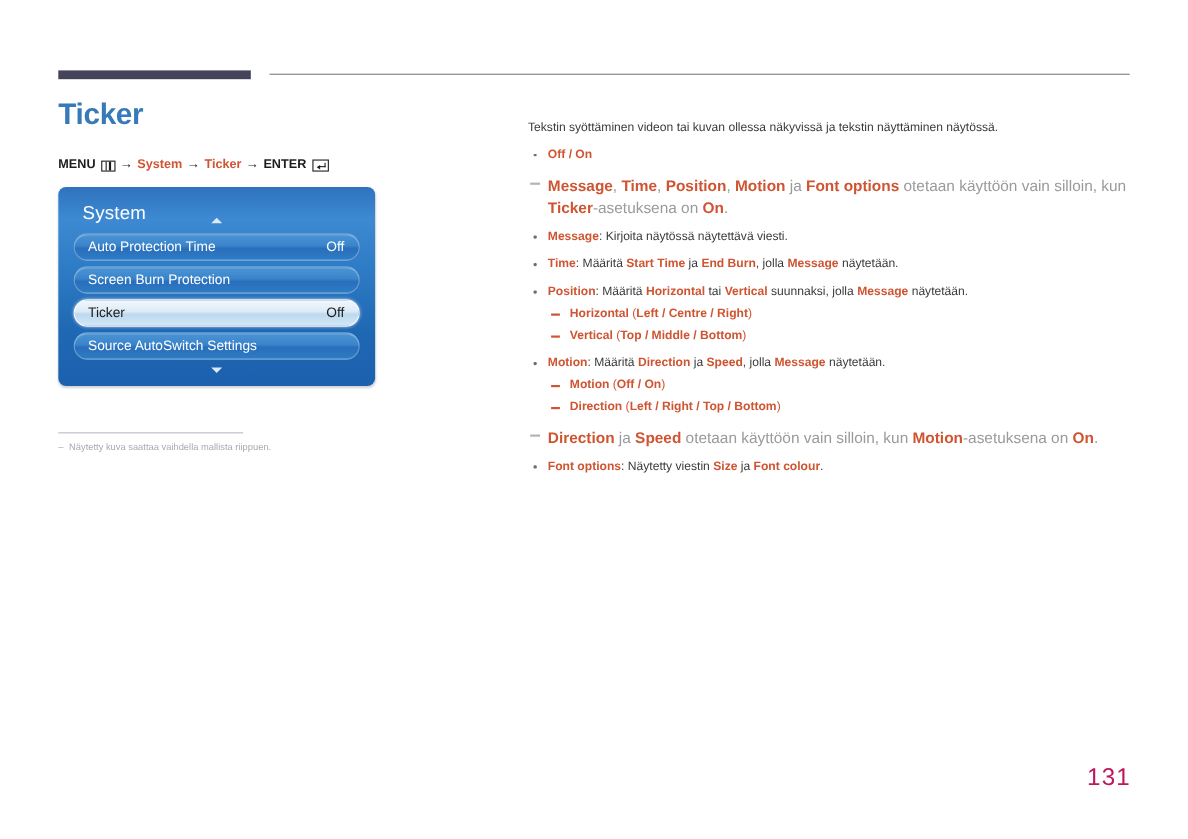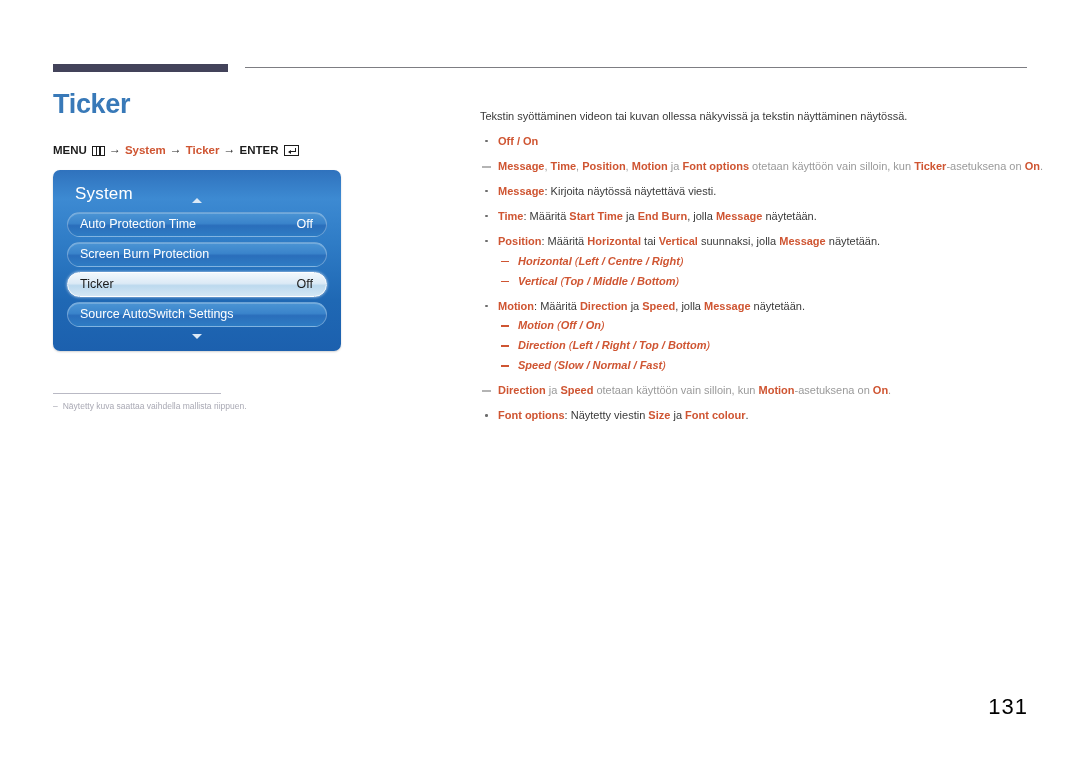--- a/index.html
+++ b/index.html
@@ -207,49 +207,49 @@
   }
   .b { font-weight: bold; color: #cf5532; }
   .plain { color: #3a3a3a; }
   .paren { color: #cf5532; font-weight: normal; }
 
   .note {
     position: relative;
     padding-left: 18px;
     margin: 7px 0 9px 0;
     color: #9a9a9a;
-    font-size: 11px;
+    font-size: 14px;
   }
   .note .ndash {
     position: absolute;
     left: 2px; top: 7px;
     width: 9px; height: 1.7px;
     background: #b4b4b4;
   }
   .note .b { color: #cf5532; }
 
-  ul.sub { list-style: none; margin: 4px 0 0 0; padding: 0; font-style: italic; }
+  ul.sub { list-style: none; margin: 4px 0 0 0; padding: 0; }
   li.sub {
     position: relative;
     padding-left: 20px;
     margin-bottom: 4px;
   }
   li.sub > .sdash {
     position: absolute;
     left: 3px; top: 7px;
     width: 8px; height: 1.6px;
     background: #cf5532;
   }
 
   
   .page-number {
     position: absolute;
     right: 52px; bottom: 43px;
     font-size: 22px;
-    color: #000000;
+    color: #be185d;
     letter-spacing: 1px;
   }
 </style>
 </head>
 <body>
 
 <div class="rule-row">
   <div class="rule-thick"></div>
   <div class="rule-thin"></div>
 </div>
@@ -360,24 +360,20 @@
 
       <ul class="sub">
         <li class="sub">
           <span class="sdash"></span>
           <span class="b">Motion</span><span class="paren"> (</span><span class="b">Off / On</span><span class="paren">)</span>
         </li>
         <li class="sub">
           <span class="sdash"></span>
           <span class="b">Direction</span><span class="paren"> (</span><span class="b">Left / Right / Top / Bottom</span><span class="paren">)</span>
         </li>
-        <li class="sub">
-          <span class="sdash"></span>
-          <span class="b">Speed</span><span class="paren"> (</span><span class="b">Slow / Normal / Fast</span><span class="paren">)</span>
-        </li>
       </ul>
     </li>
 
     <div class="note">
       <span class="ndash"></span>
       <span class="b">Direction</span><span> ja </span><span class="b">Speed</span><span> otetaan käyttöön vain silloin, kun </span><span class="b">Motion</span><span>-asetuksena on </span><span class="b">On</span><span>.</span>
     </div>
 
     <li class="bullet">
       <span class="dot"></span>

